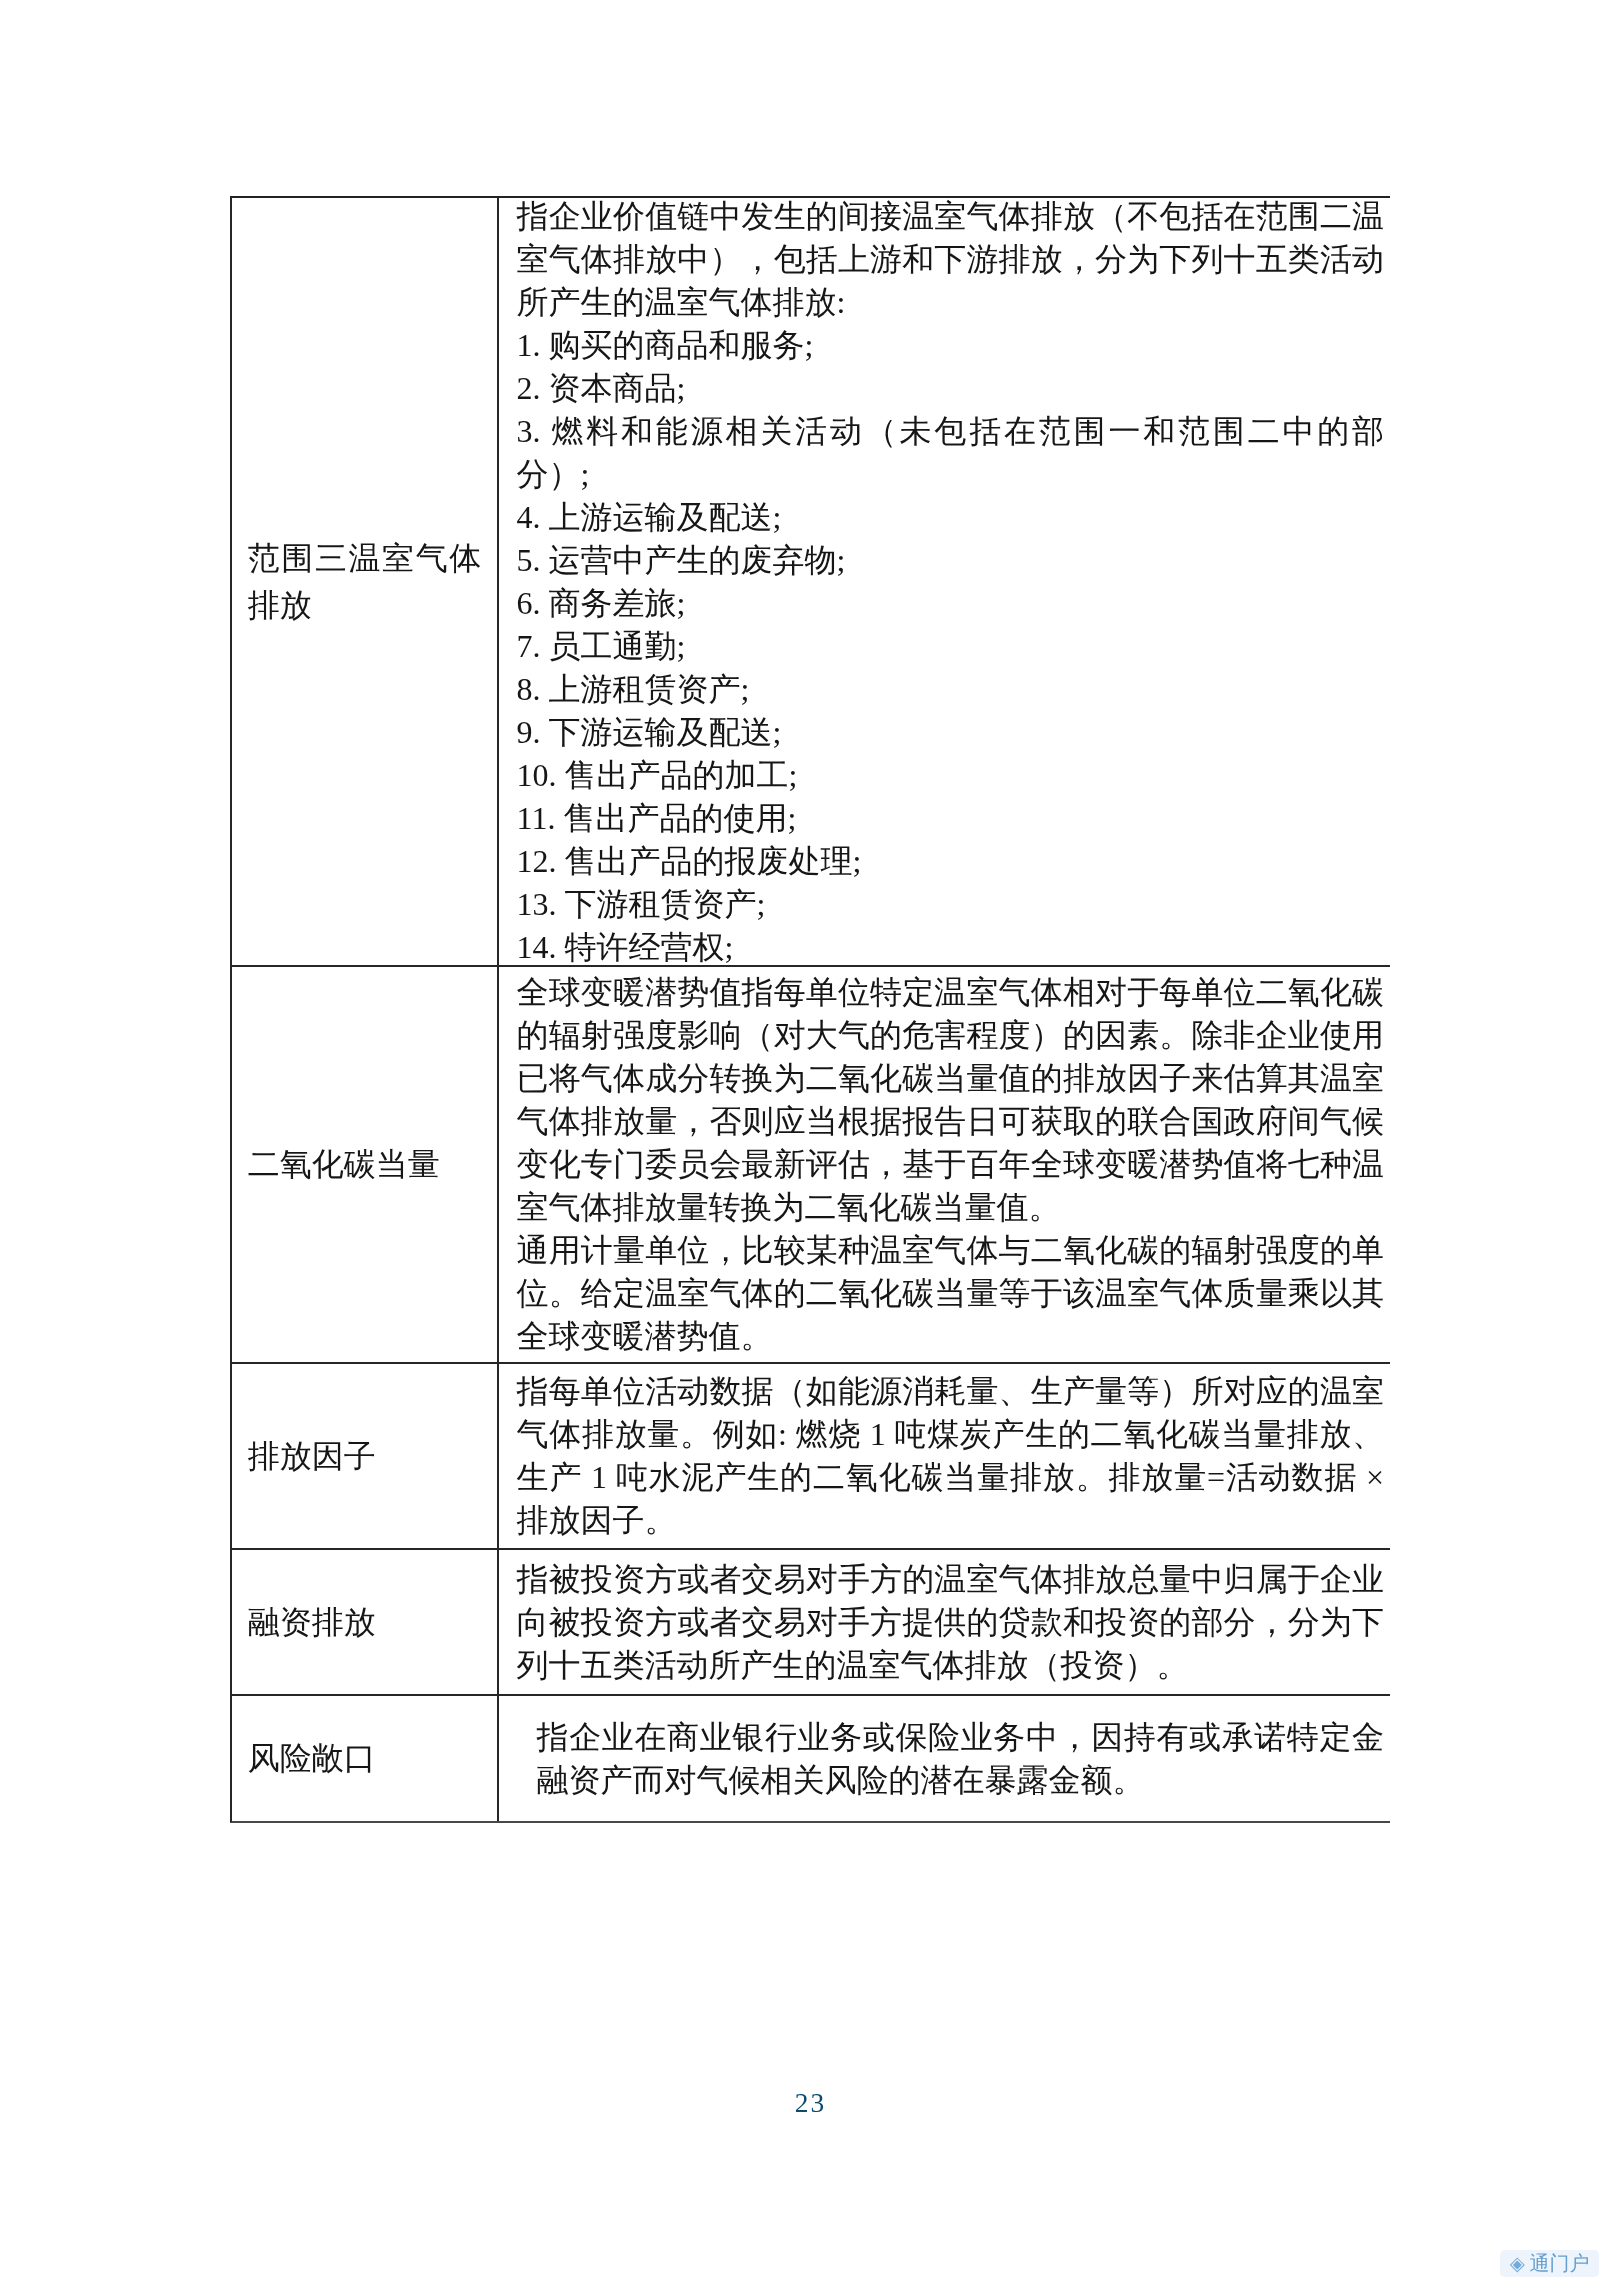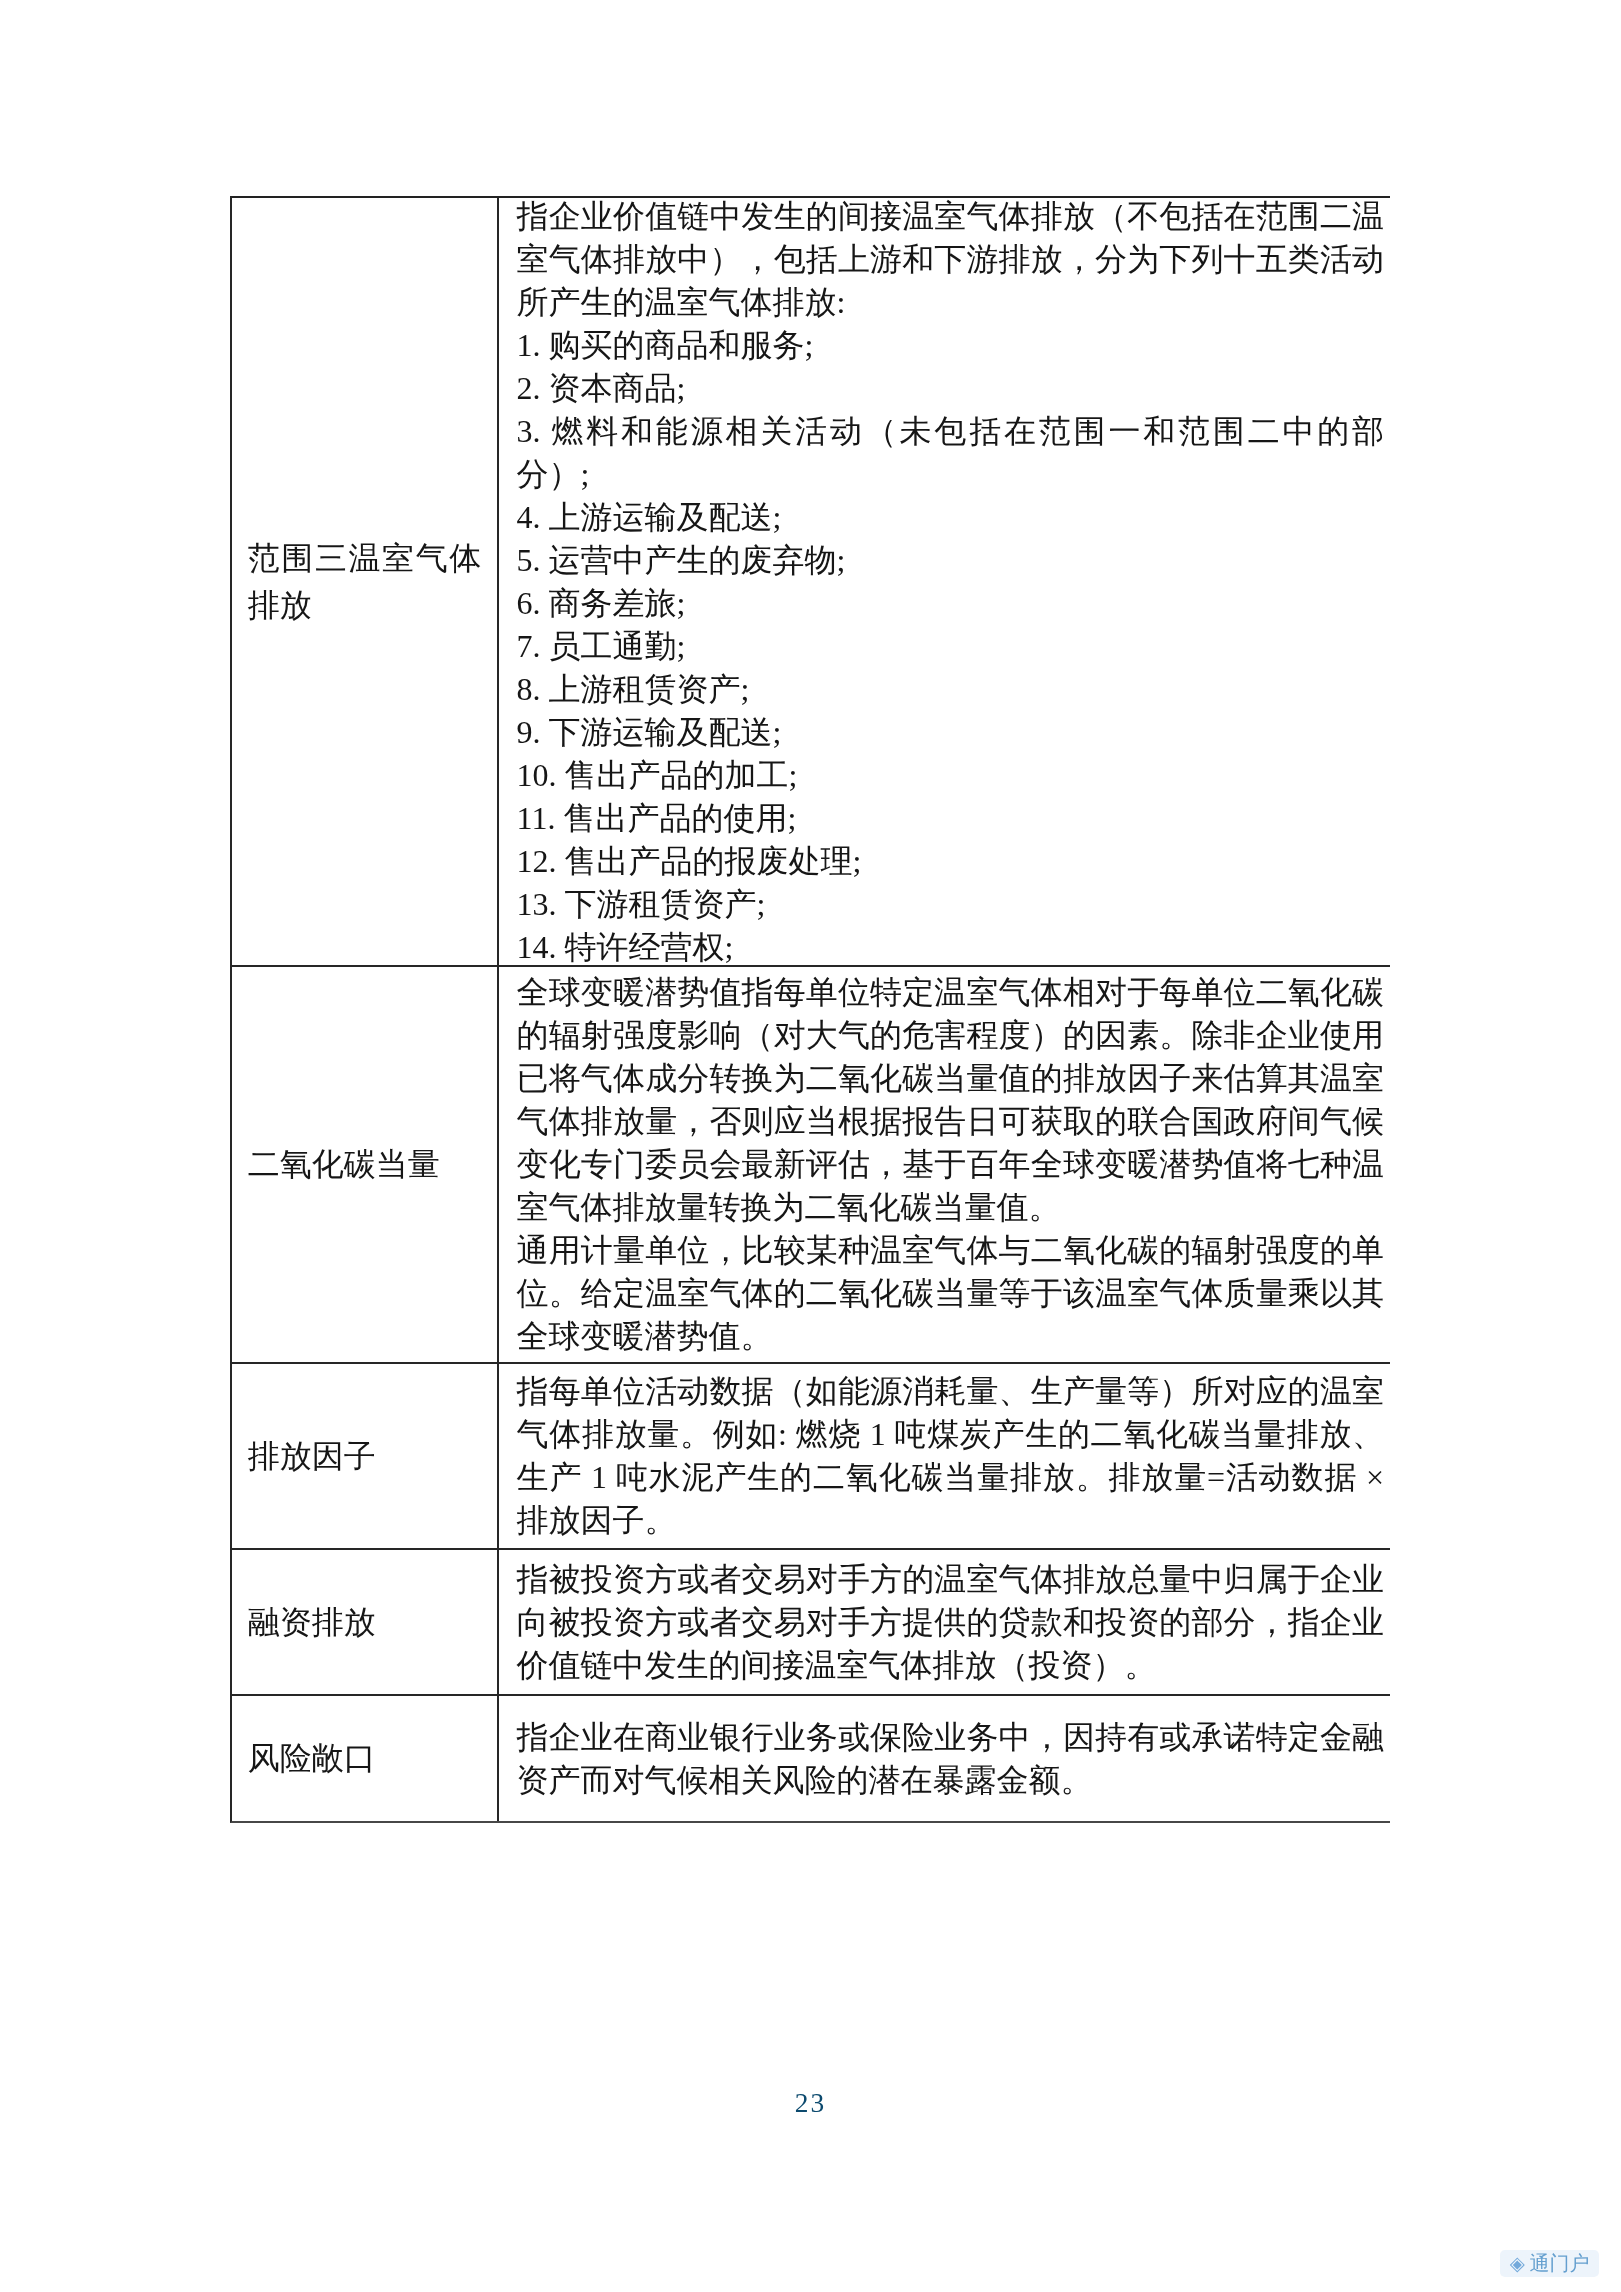--- a/index.html
+++ b/index.html
@@ -24,21 +24,21 @@
   .t-row{
     display:flex;
     box-sizing:border-box;
     border-bottom:2px solid #262626;
   }
   .t-row:last-child{border-bottom:none;}
   .row-0{height:769px;}
   .row-1{height:397px;}
   .row-2{height:186px;}
   .row-3{height:146px;}
-  .row-4{height:125px;}
+  .row-4{height:125px;gap:20px;}
   .term-cell{
     width:267px;
     box-sizing:border-box;
     border-right:2px solid #262626;
     display:flex;
     align-items:center;
     padding:0 15.7px;
     flex-shrink:0;
   }
   .term-text{
@@ -138,21 +138,21 @@
     <div class="def-cell">
         <div class="def-line">指每单位活动数据（如能源消耗量、生产量等）所对应的温室气体排放量。例如: 燃烧 1 吨煤炭产生的二氧化碳当量排放、生产 1 吨水泥产生的二氧化碳当量排放。排放量=活动数据 × 排放因子。</div>
       </div>
   </div>
 
   <div class="t-row row-3">
     <div class="term-cell">
       <div class="term-text">融资排放</div>
     </div>
     <div class="def-cell">
-        <div class="def-line">指被投资方或者交易对手方的温室气体排放总量中归属于企业向被投资方或者交易对手方提供的贷款和投资的部分，指企业价值链中发生的间接温室气体排放（投资）。</div>
+        <div class="def-line">指被投资方或者交易对手方的温室气体排放总量中归属于企业向被投资方或者交易对手方提供的贷款和投资的部分，分为下列十五类活动所产生的温室气体排放（投资）。</div>
       </div>
   </div>
 
   <div class="t-row row-4">
     <div class="term-cell">
       <div class="term-text">风险敞口</div>
     </div>
     <div class="def-cell">
         <div class="def-line">指企业在商业银行业务或保险业务中，因持有或承诺特定金融资产而对气候相关风险的潜在暴露金额。</div>
       </div>

